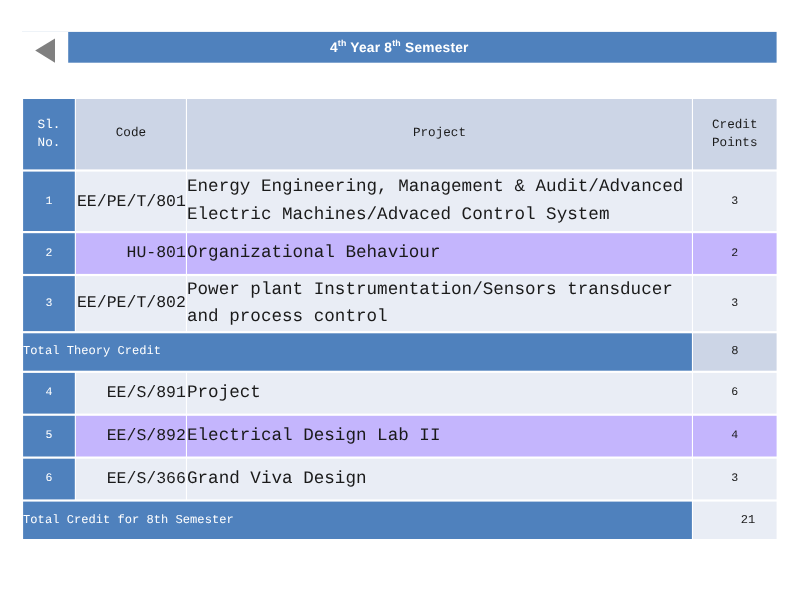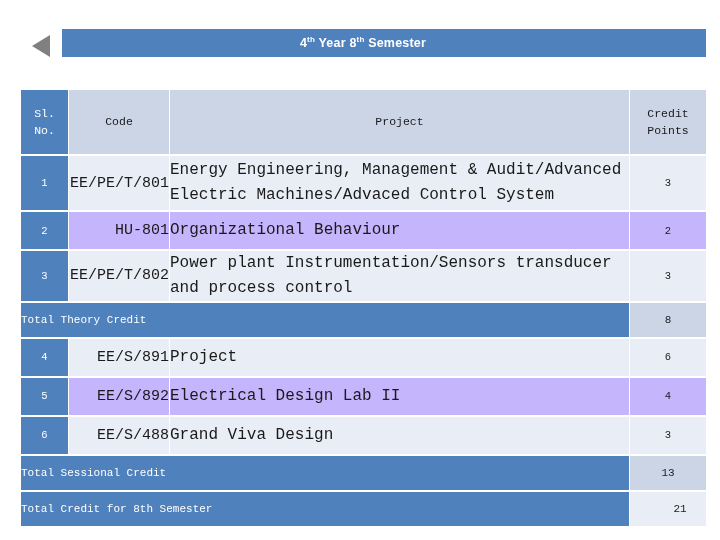--- a/index.html
+++ b/index.html
@@ -234,29 +234,25 @@
 
       <tr class="dark r-norm">
         <td class="sl-cell">5</td>
         <td class="code-cell">EE/S/892</td>
         <td class="subj-cell">Electrical Design Lab II</td>
         <td class="cred-cell">4</td>
       </tr>
 
       <tr class="light r-norm">
         <td class="sl-cell">6</td>
-        <td class="code-cell">EE/S/488</td>
+        <td class="code-cell">EE/S/366</td>
         <td class="subj-cell">Grand Viva Design</td>
         <td class="cred-cell">3</td>
       </tr>
 
-      <tr class="total-dark">
-        <td class="total-label" colspan="3">Total Sessional Credit</td>
-        <td class="total-val">13</td>
-      </tr>
 
       <tr class="total-light">
         <td class="total-label" colspan="3">Total Credit for 8th Semester</td>
         <td class="total-val">21</td>
       </tr>
 
     </tbody>
   </table>
 
 </div>

